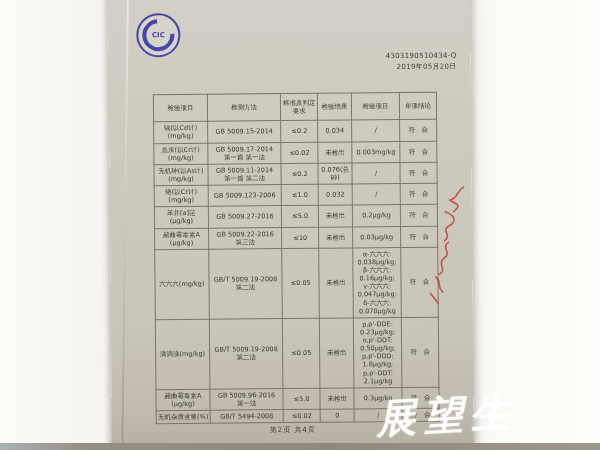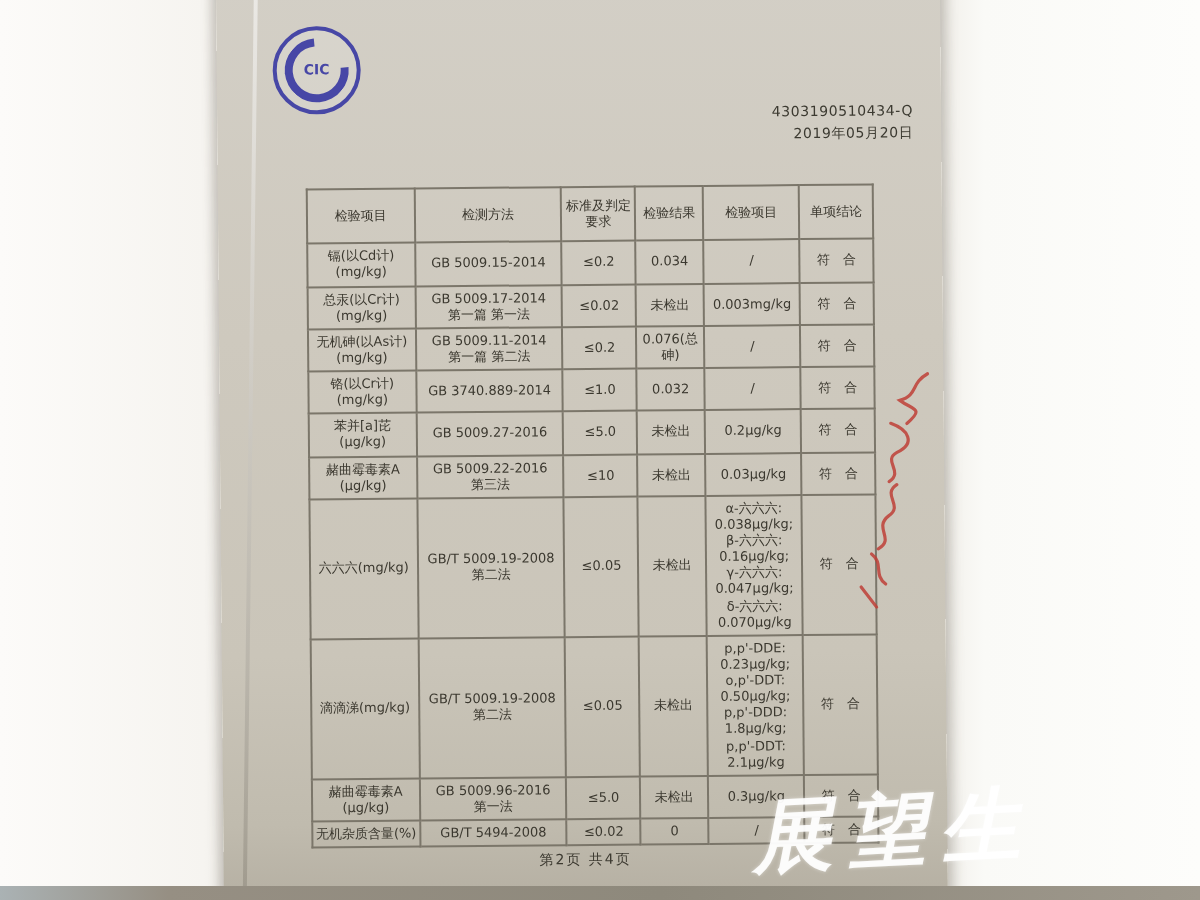--- a/index.html
+++ b/index.html
@@ -126,21 +126,21 @@
             <td>GB 5009.11-2014
 第一篇 第二法</td>
             <td>≤0.2</td>
             <td>0.076(总砷)</td>
             <td>/</td>
             <td>符　合</td>
           </tr>
           <tr>
             <td>铬(以Cr计)
 (mg/kg)</td>
-            <td>GB 3740.889-2014</td>
+            <td>GB 5009.123-2006</td>
             <td>≤1.0</td>
             <td>0.032</td>
             <td>/</td>
             <td>符　合</td>
           </tr>
           <tr>
             <td>苯并[a]芘
 (μg/kg)</td>
             <td>GB 5009.27-2016</td>
             <td>≤5.0</td>

